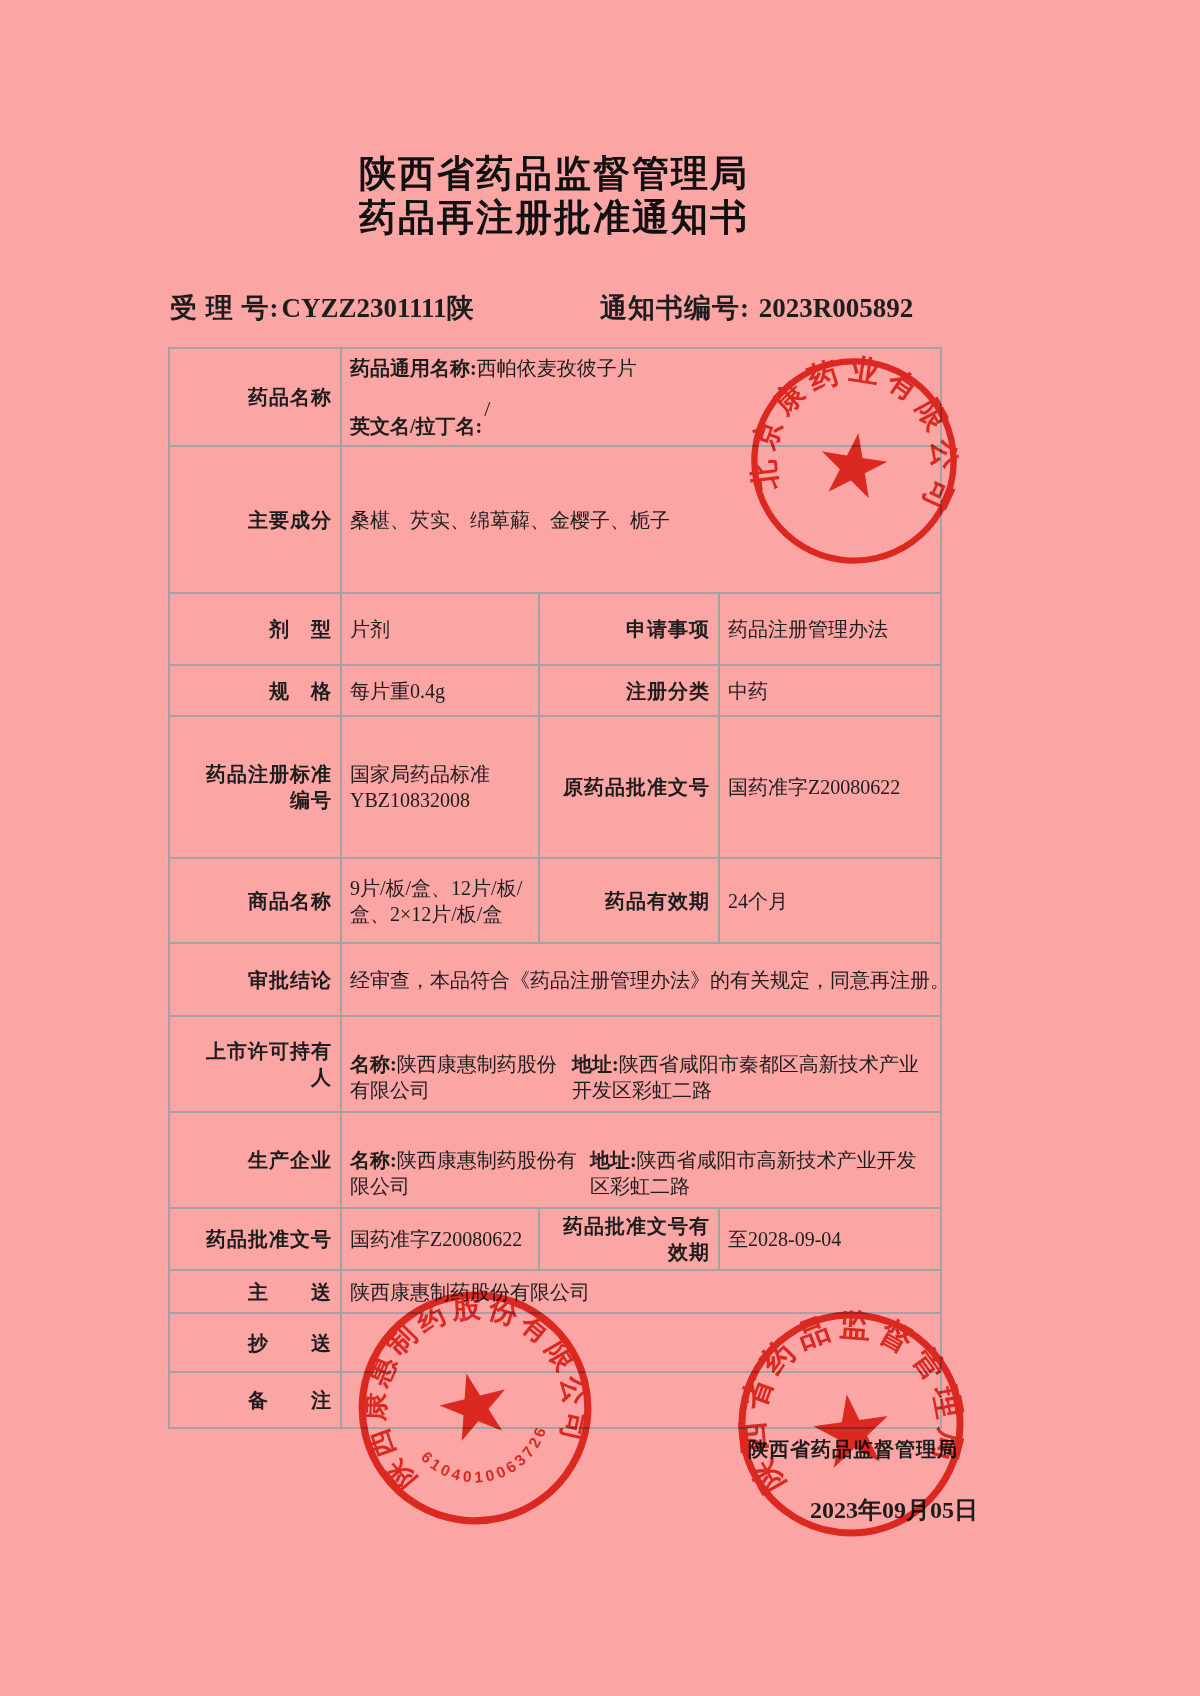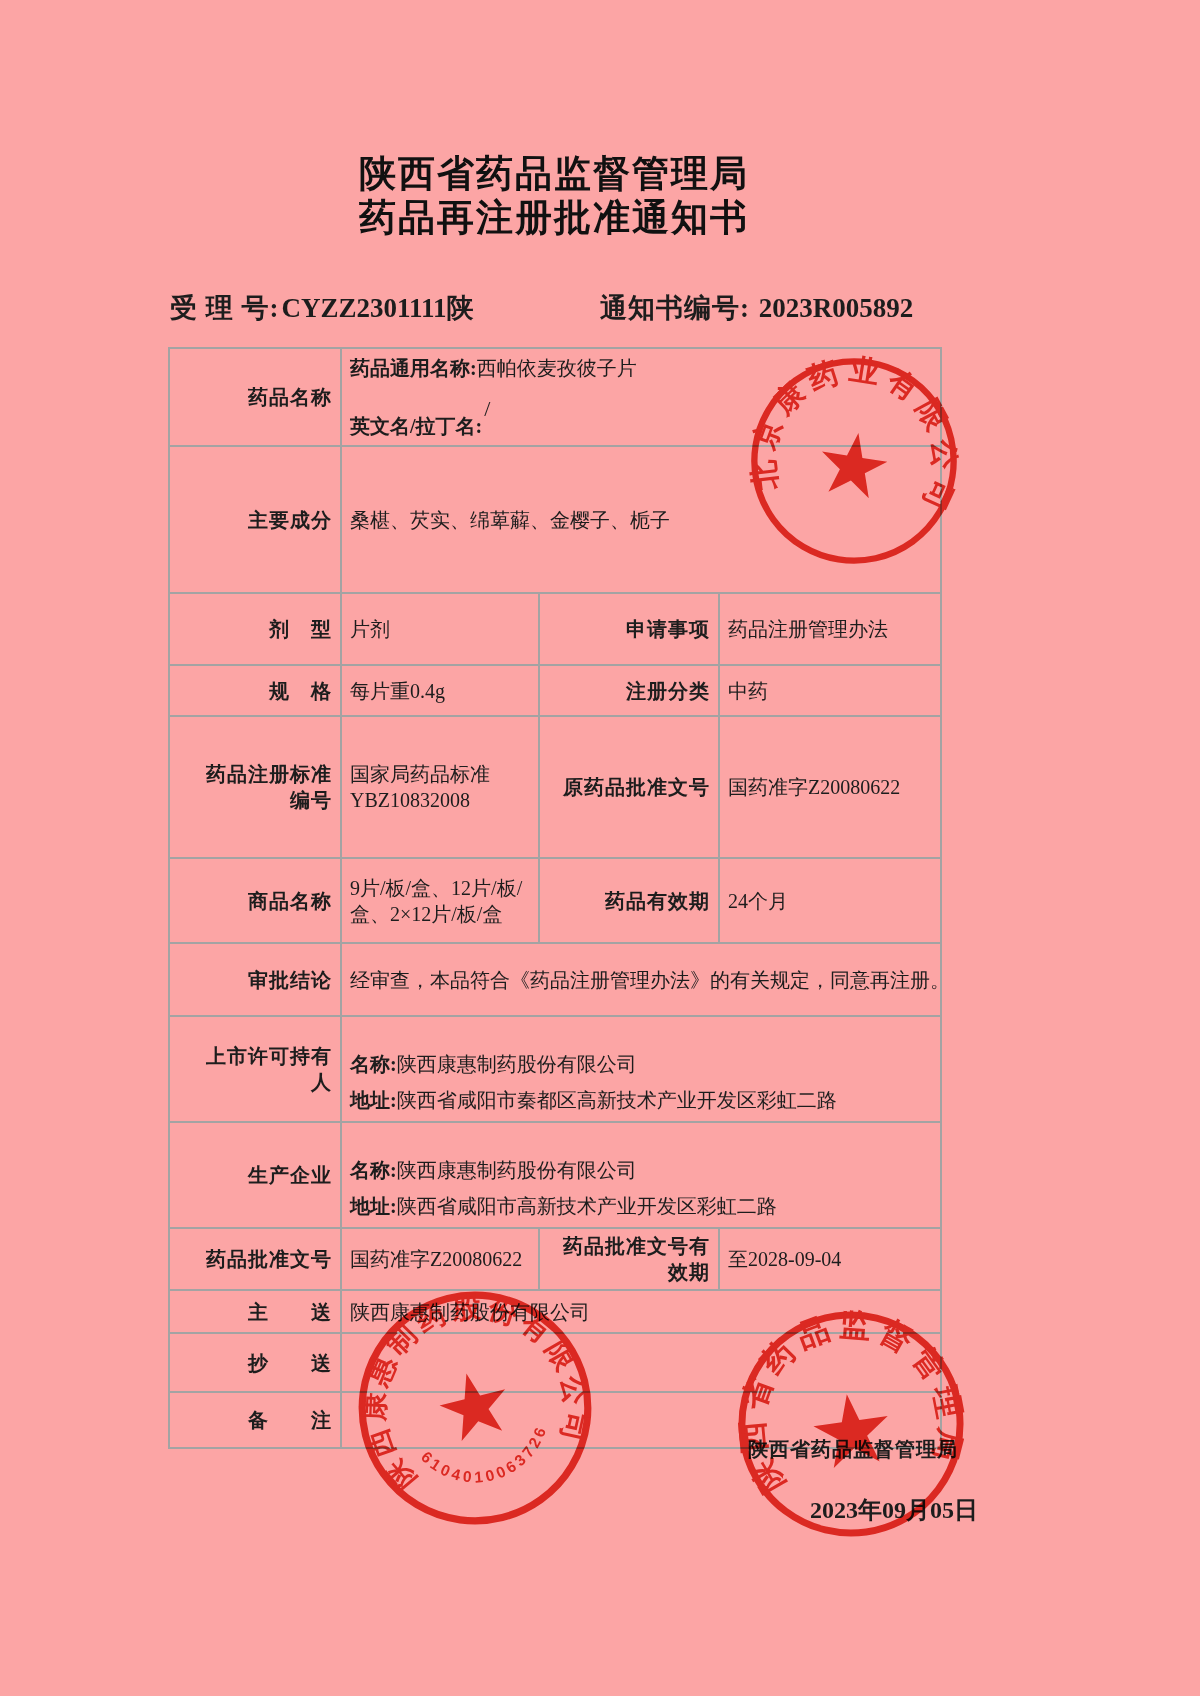--- a/index.html
+++ b/index.html
@@ -33,21 +33,21 @@
     padding:4px 8px;
     vertical-align:middle;
     overflow:hidden;
   }
   td.lbl{text-align:right;font-weight:600;letter-spacing:1px;}
   td.val{text-align:left;}
   .wrap6{display:inline-block;width:136px;}
   .wrap7{display:inline-block;width:158px;}
   .r1-cell{display:flex;flex-direction:column;justify-content:space-between;height:84px;padding:2px 0;}
   .slash{position:relative;top:-17px;left:2px;font-size:22px;}
-  .addr-block{display:flex;flex-direction:column;gap:10px;padding:4px 0;margin-top:26px;}
+  .addr-block{display:flex;flex-direction:row;gap:10px;padding:4px 0;margin-top:26px;}
   .inline-label{font-weight:600;}
   .conclusion{font-size:19.5px;white-space:nowrap;letter-spacing:0;}
 
   .footer-issuer{
     position:absolute;left:748px;top:1436px;
     font-size:20px;font-weight:600;letter-spacing:1px;z-index:2;
   }
   .footer-date{
     position:absolute;left:810px;top:1494px;
     font-size:24px;font-weight:600;z-index:2;

